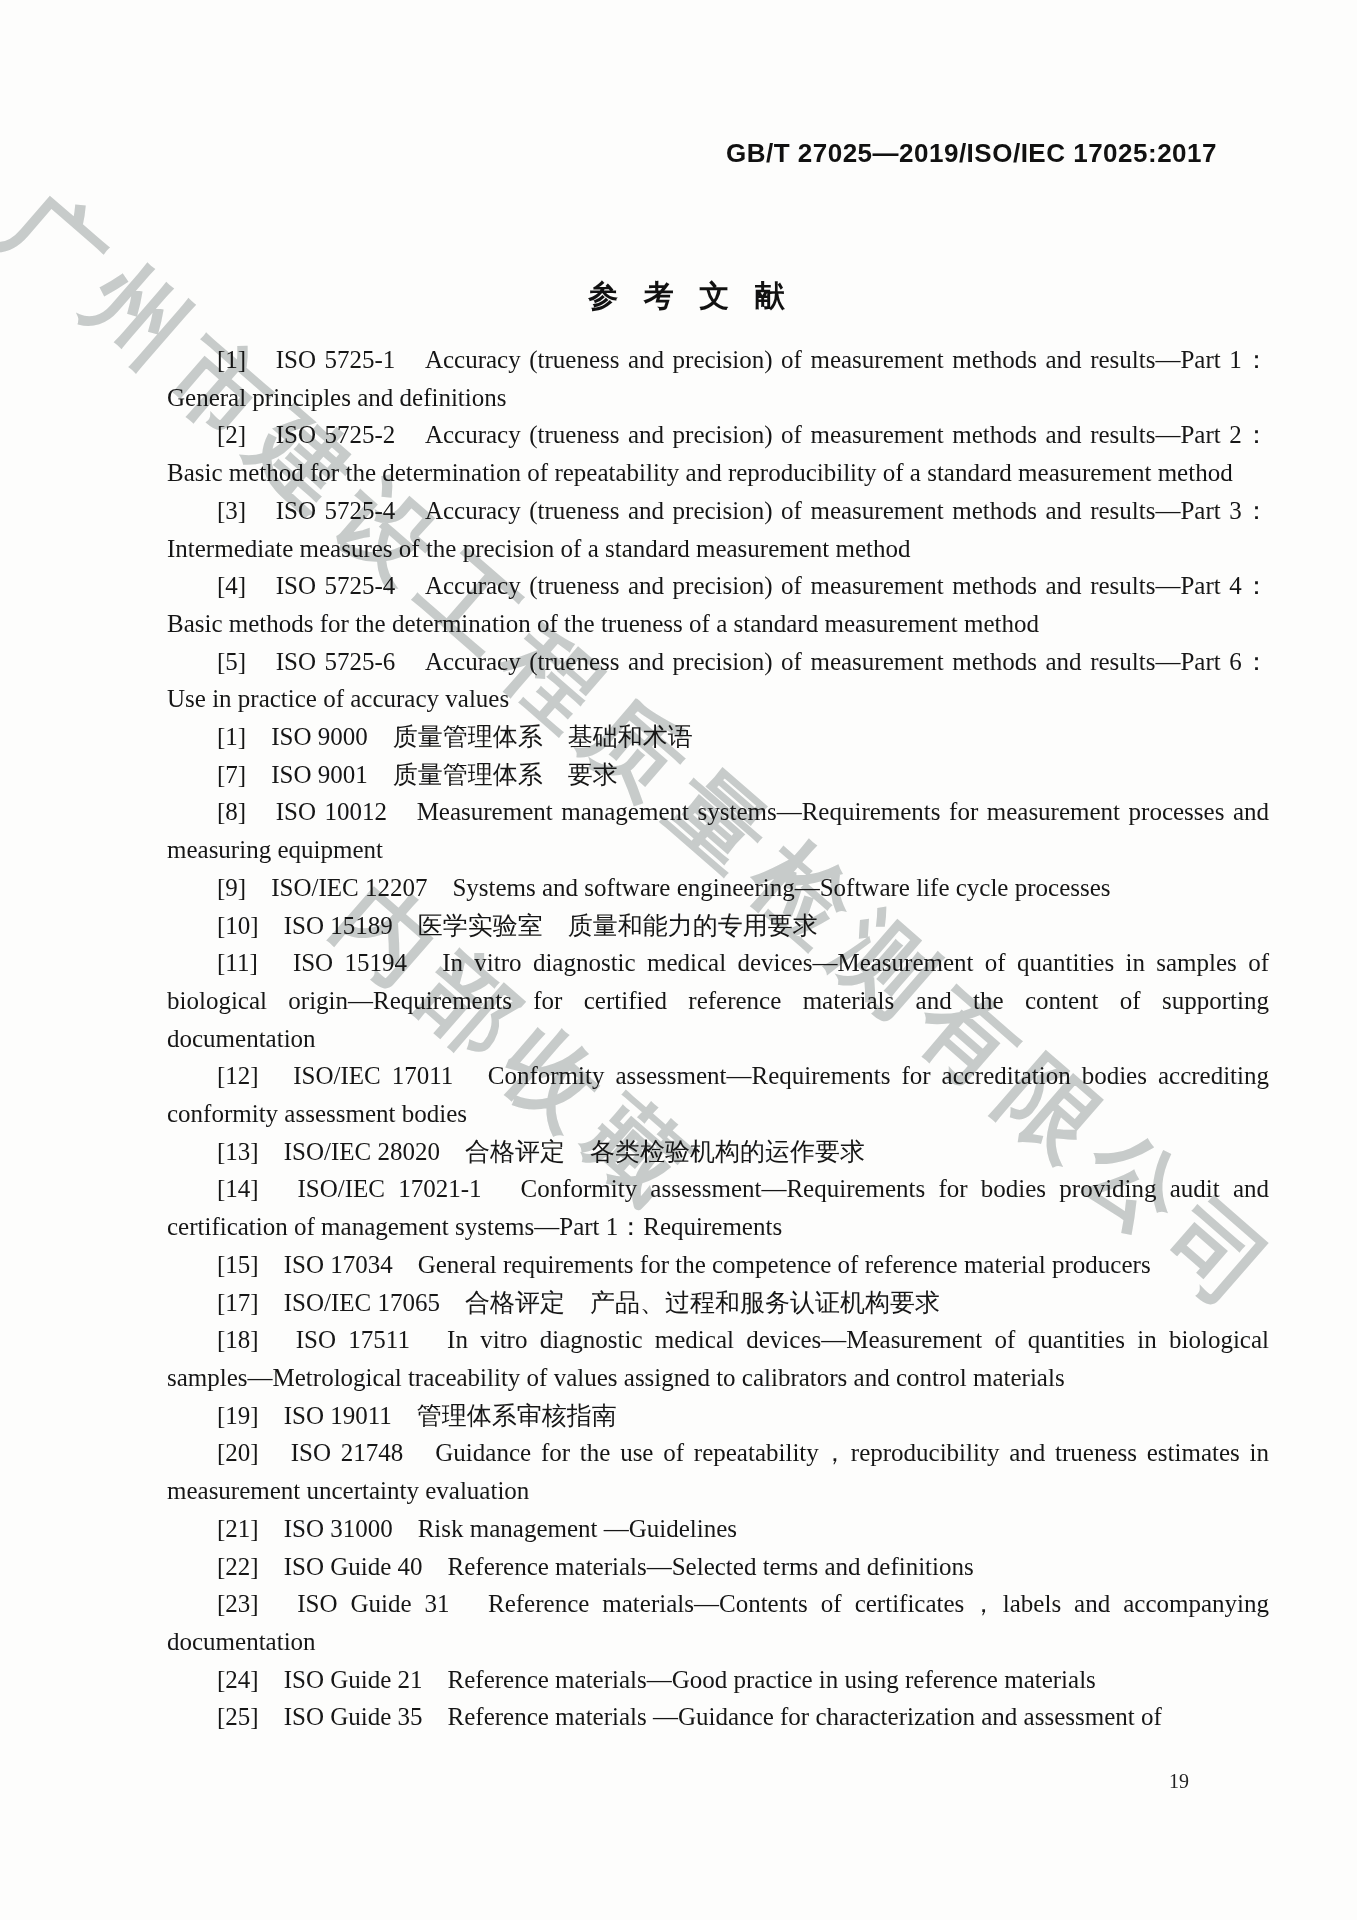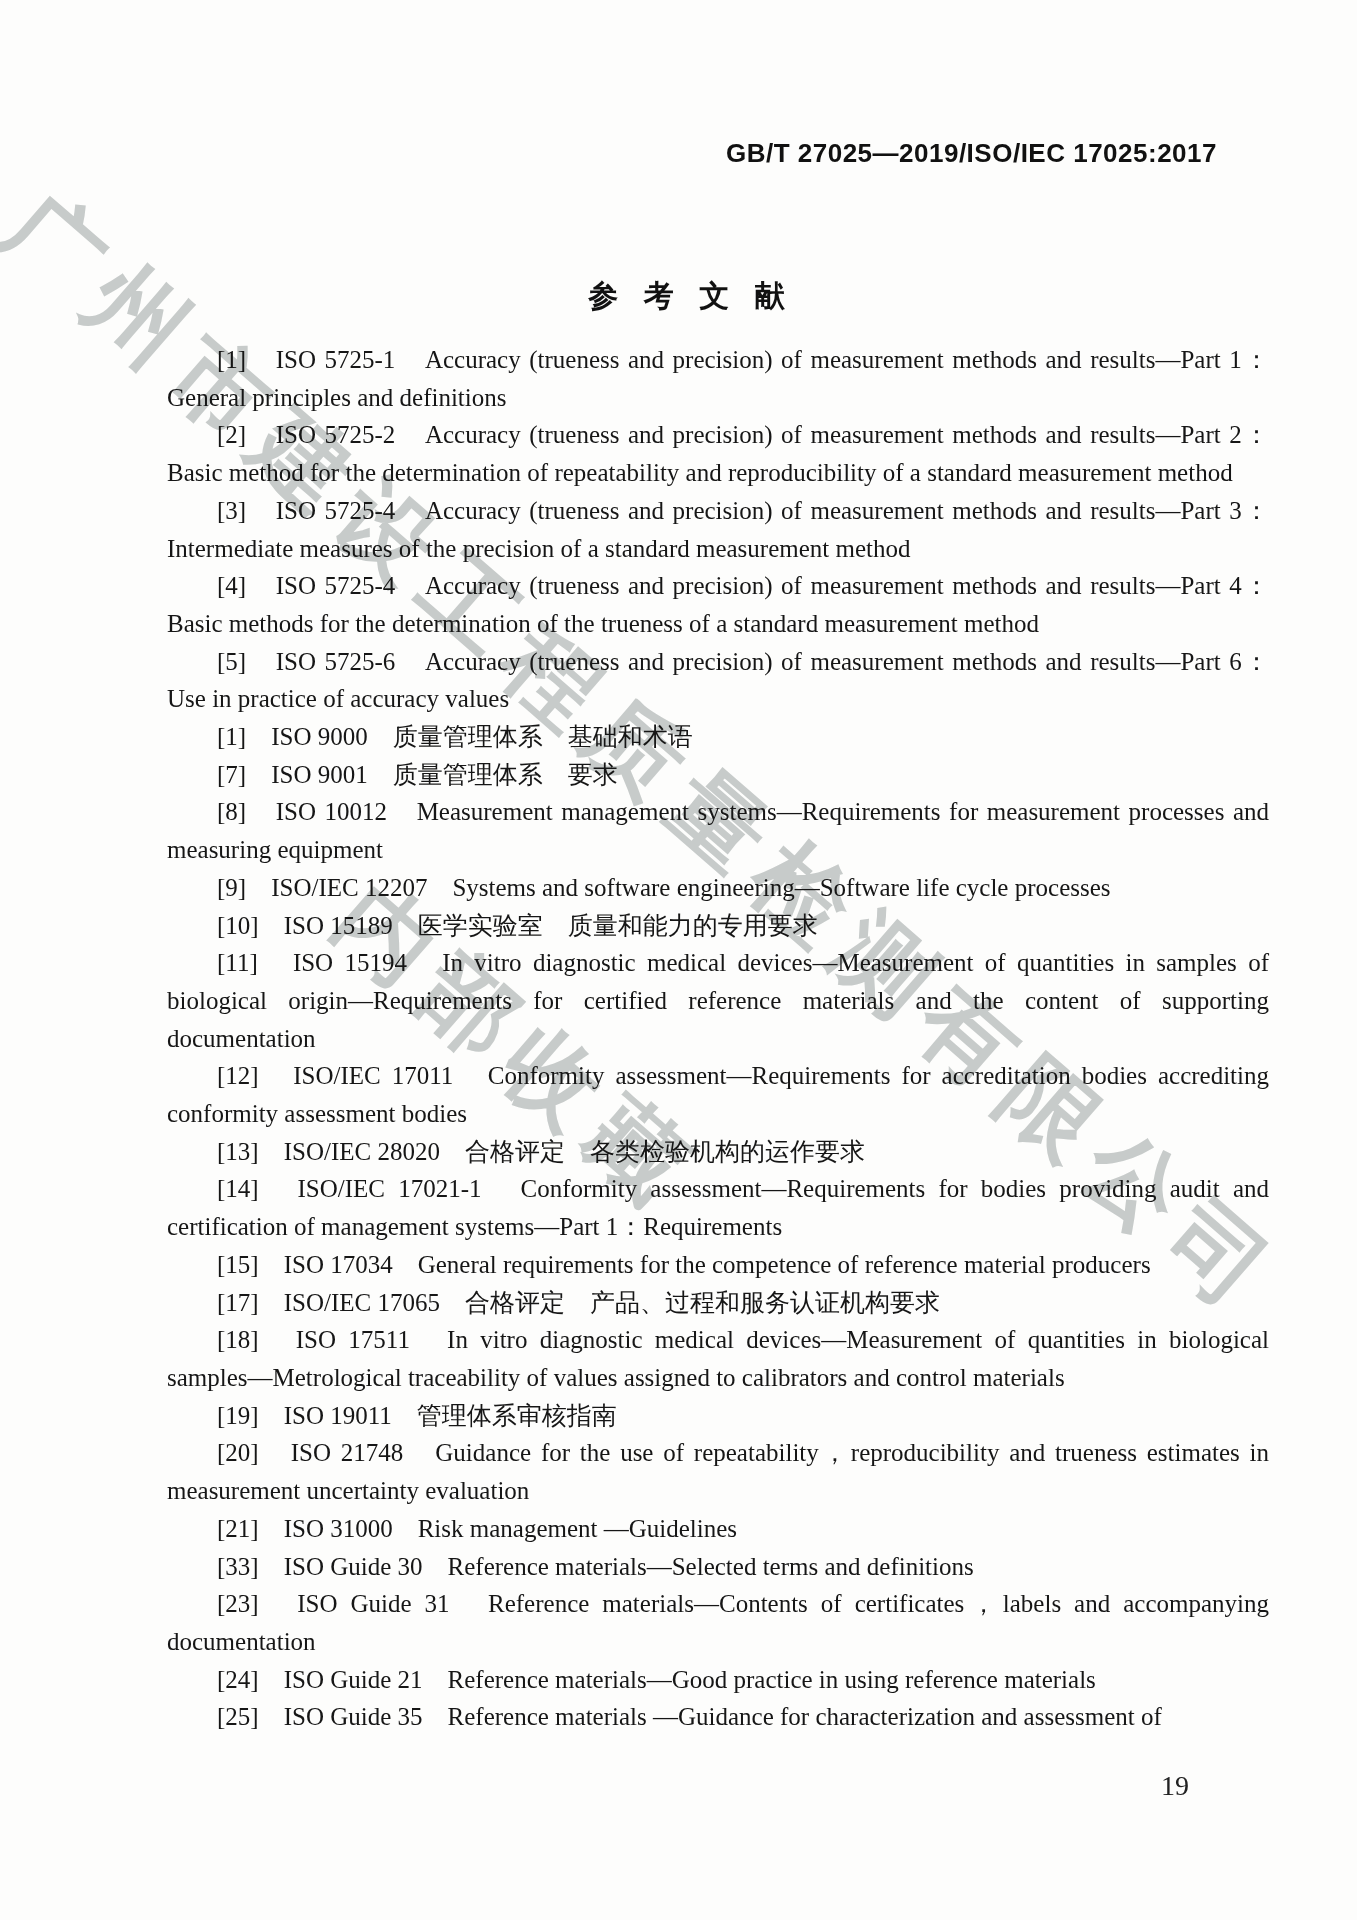--- a/index.html
+++ b/index.html
@@ -84,21 +84,21 @@
     line-height: 37.7px;
     text-indent: 2em;
     text-align: justify;
     color: #161616;
   }
   
   .page-number {
     position: absolute;
     top: 1770px;
     right: 168px;
-    font-size: 28px;
+    font-size: 20px;
     color: #222;
     z-index: 2;
   }
 </style>
 </head>
 <body>
 
 <div class="page">
 
   <div class="watermark wm-company">广州市建设工程质量检测有限公司</div>
@@ -124,21 +124,21 @@
     <p>[11]　ISO 15194　In vitro diagnostic medical devices—Measurement of quantities in samples of biological origin—Requirements for certified reference materials and the content of supporting documentation</p>
     <p>[12]　ISO/IEC 17011　Conformity assessment—Requirements for accreditation bodies accrediting conformity assessment bodies</p>
     <p>[13]　ISO/IEC 28020　合格评定　各类检验机构的运作要求</p>
     <p>[14]　ISO/IEC 17021-1　Conformity assessment—Requirements for bodies providing audit and certification of management systems—Part 1：Requirements</p>
     <p>[15]　ISO 17034　General requirements for the competence of reference material producers</p>
     <p>[17]　ISO/IEC 17065　合格评定　产品、过程和服务认证机构要求</p>
     <p>[18]　ISO 17511　In vitro diagnostic medical devices—Measurement of quantities in biological samples—Metrological traceability of values assigned to calibrators and control materials</p>
     <p>[19]　ISO 19011　管理体系审核指南</p>
     <p>[20]　ISO 21748　Guidance for the use of repeatability，reproducibility and trueness estimates in measurement uncertainty evaluation</p>
     <p>[21]　ISO 31000　Risk management —Guidelines</p>
-    <p>[33]　ISO Guide 30　Reference materials—Selected terms and definitions</p>
+    <p>[22]　ISO Guide 40　Reference materials—Selected terms and definitions</p>
     <p>[23]　ISO Guide 31　Reference materials—Contents of certificates，labels and accompanying documentation</p>
     <p>[24]　ISO Guide 21　Reference materials—Good practice in using reference materials</p>
     <p>[25]　ISO Guide 35　Reference materials —Guidance for characterization and assessment of</p>
   </div>
 
   <div class="page-number">19</div>
 
 </div>
 
 </body></html>

